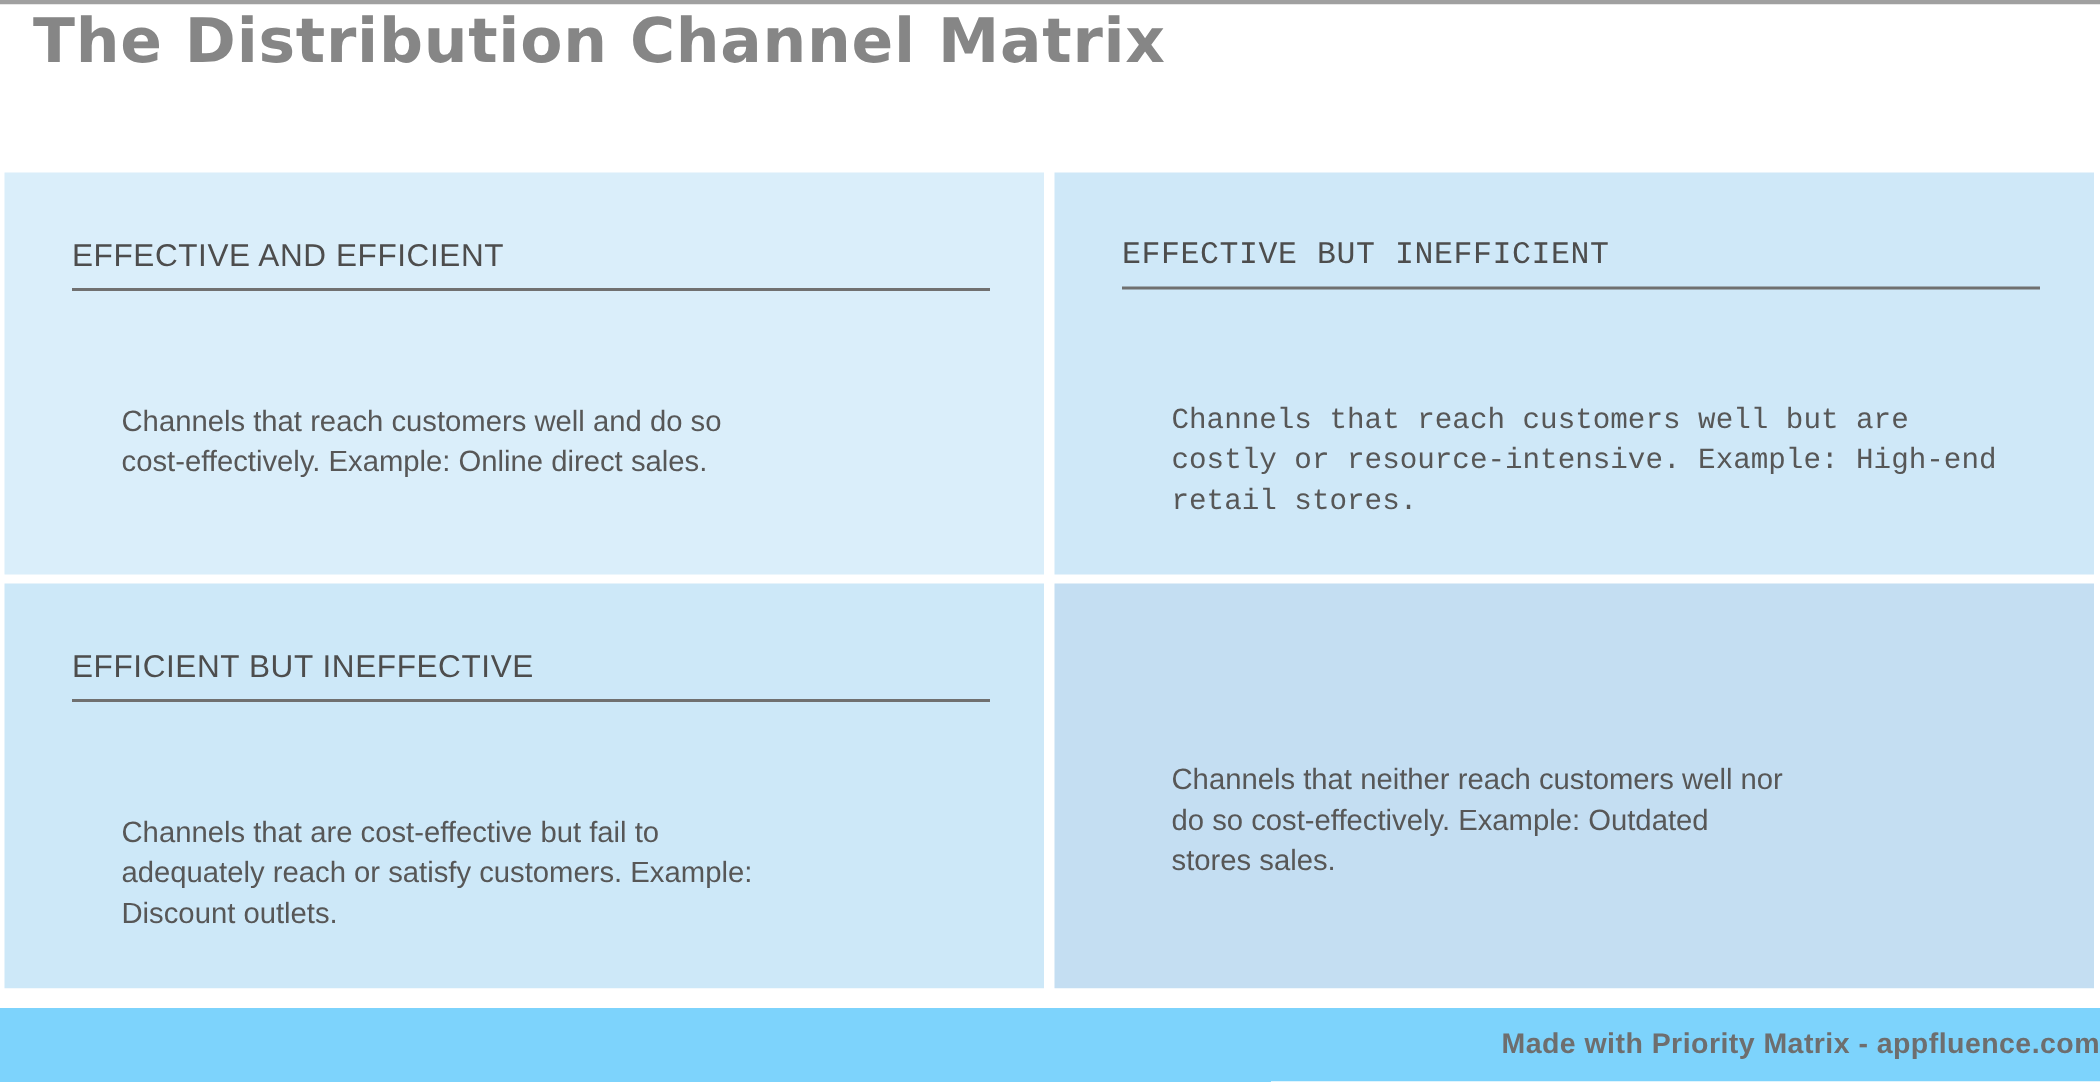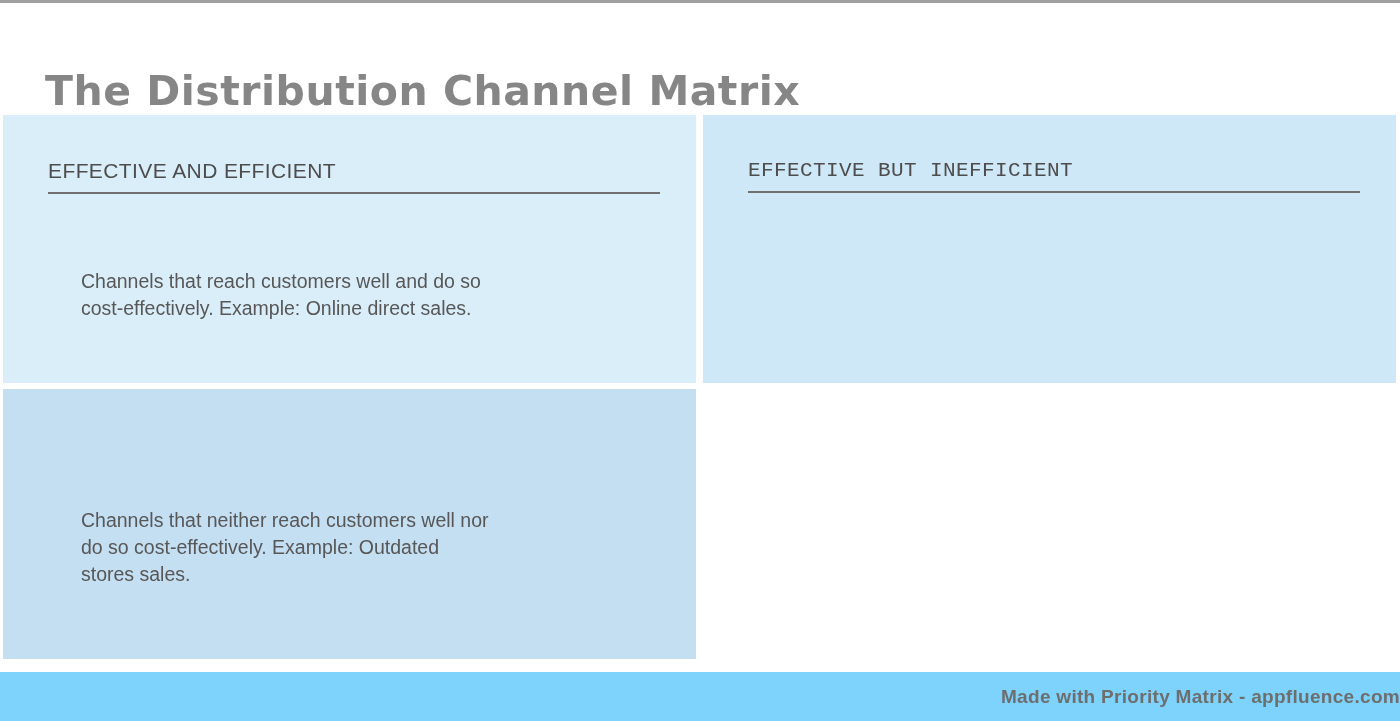--- a/index.html
+++ b/index.html
@@ -16,22 +16,22 @@
     height: 721px;
     box-sizing: border-box;
     border-top: 3px solid #a0a0a0;
     display: flex;
     flex-direction: column;
   }
   .header {
     height: 112px;
     flex: 0 0 112px;
     display: flex;
-    align-items: flex-end;
-    padding-left: 45px;
+    align-items: flex-start;
+    padding-left: 22px;
     background: #ffffff;
   }
   .page-title {
     font-family: "DejaVu Sans", "Liberation Sans", sans-serif;
     font-weight: bold;
     font-size: 41px;
     color: #868686;
     letter-spacing: 0.5px;
   }
   .matrix {
@@ -95,22 +95,31 @@
   <div class="matrix">
 
     <div class="quadrant q-tl">
       <div class="q-title">EFFECTIVE AND EFFICIENT</div>
       <div class="q-desc">Channels that reach customers well and do so
 cost-effectively. Example: Online direct sales.</div>
     </div>
 
     <div class="quadrant q-tr">
       <div class="q-title">EFFECTIVE BUT INEFFICIENT</div>
+      <div class="q-desc">Channels that reach customers well but are
+costly or resource-intensive. Example: High-end
+retail stores.</div>
     </div>
 
+    <div class="quadrant q-bl">
+      <div class="q-title">EFFICIENT BUT INEFFECTIVE</div>
+      <div class="q-desc">Channels that are cost-effective but fail to
+adequately reach or satisfy customers. Example:
+Discount outlets.</div>
+    </div>
 
     <div class="quadrant q-br">
       <div class="q-desc">Channels that neither reach customers well nor
 do so cost-effectively. Example: Outdated
 stores sales.</div>
     </div>
 
   </div>
 
   <div class="footer-gap"></div>

